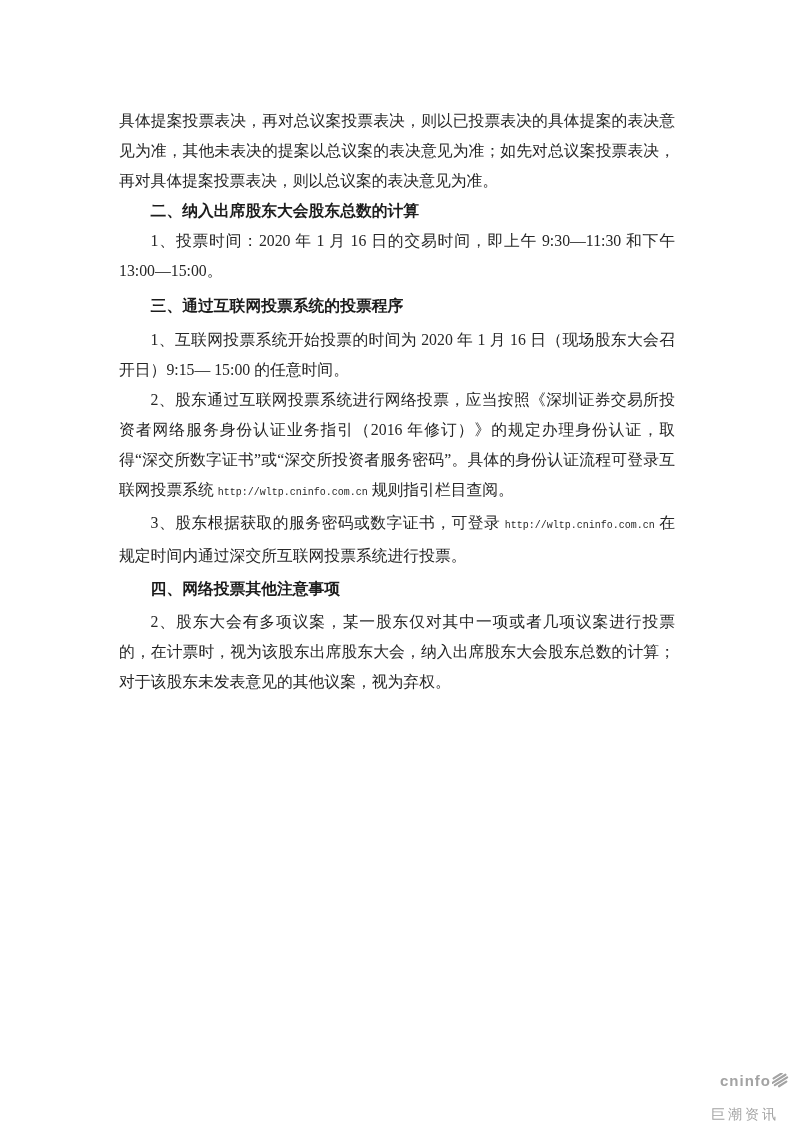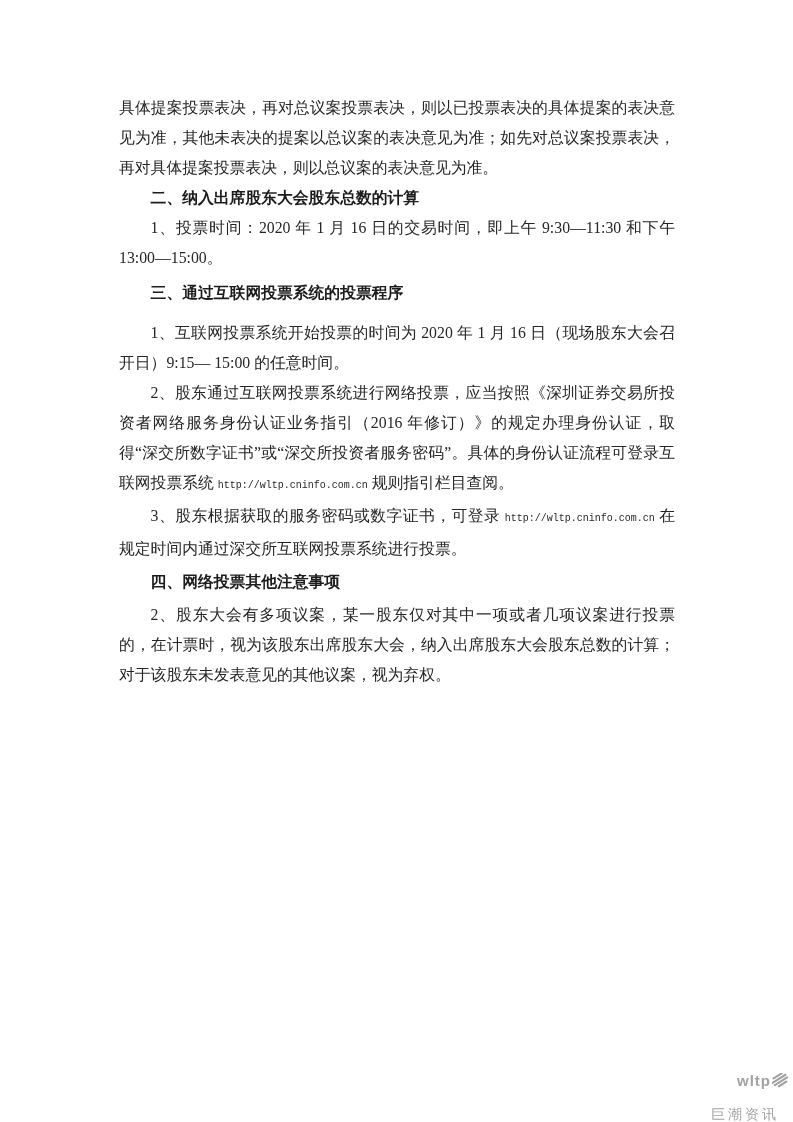--- a/index.html
+++ b/index.html
@@ -8,42 +8,42 @@
     width:793px;height:1122px;
     margin:0 auto;
     background:#ffffff;
     overflow:hidden;
     font-family:"Liberation Serif","DejaVu Serif",serif;
     color:#262626;
   }
   
   .doc{
     position:absolute;
-    left:119px;top:93px;width:556px;
+    left:119px;top:106px;width:556px;
     font-size:15.8px;
     line-height:30px;
   }
   .para{
     margin:0;
     text-align:justify;
     text-justify:inter-character;
   }
   p.para.body{text-indent:2em;}
   p.para.body-noindent{text-indent:0;}
   h2.para{
     font-size:15.8px;
     font-weight:bold;
     text-indent:2em;
     text-align:left;
     line-height:30px;
     font-family:"Liberation Sans","DejaVu Sans",sans-serif;
     color:#1c1c1c;
   }
   h2.para.heading2{margin:0;}
-  h2.para.heading3{margin:5px 0 10px 0;}
+  h2.para.heading3{margin:5px 0 4px 0;}
   h2.para.heading4{margin:3px 0 3px 0;}
   .url{
     font-family:"Liberation Mono","DejaVu Sans Mono",monospace;
     font-size:10px;
     white-space:nowrap;
   }
   
   .footer-logo{
     position:absolute;
     right:2px;top:1073px;
@@ -92,21 +92,21 @@
       <h2 class="para heading3"><span>三、通过互联网投票系统的投票程序</span></h2>
       <p class="para body"><span>1、互联网投票系统开始投票的时间为 2020 年 1 月 16 日（现场股东大会召开日）9:15— 15:00 的任意时间。</span></p>
       <p class="para body"><span>2、股东通过互联网投票系统进行网络投票，应当按照《深圳证券交易所投资者网络服务身份认证业务指引（2016 年修订）》的规定办理身份认证，取得“深交所数字证书”或“深交所投资者服务密码”。具体的身份认证流程可登录互联网投票系统 </span><span class="url">http://wltp.cninfo.com.cn</span><span> 规则指引栏目查阅。</span></p>
       <p class="para body"><span>3、股东根据获取的服务密码或数字证书，可登录 </span><span class="url">http://wltp.cninfo.com.cn</span><span> 在规定时间内通过深交所互联网投票系统进行投票。</span></p>
       <h2 class="para heading4"><span>四、网络投票其他注意事项</span></h2>
       <p class="para body"><span>2、股东大会有多项议案，某一股东仅对其中一项或者几项议案进行投票的，在计票时，视为该股东出席股东大会，纳入出席股东大会股东总数的计算；对于该股东未发表意见的其他议案，视为弃权。</span></p>
     </main>
 
   <div class="footer-logo">
     <div class="brand-row">
-      <span class="brand">wltp</span>
+      <span class="brand">cninfo</span>
       <span style="display:inline-flex;">
         <svg width="17" height="15" viewBox="0 0 20 18" aria-hidden="true">
           <g fill="#a3a3a3" transform="rotate(-32 10 9)">
             <rect x="3" y="1.2" width="14" height="2.6" rx="1.3"></rect>
             <rect x="-1" y="5" width="21" height="2.6" rx="1.3"></rect>
             <rect x="0" y="8.8" width="20" height="2.6" rx="1.3"></rect>
             <rect x="3.5" y="12.6" width="13" height="2.6" rx="1.3"></rect>
           </g>
         </svg>
       </span>

